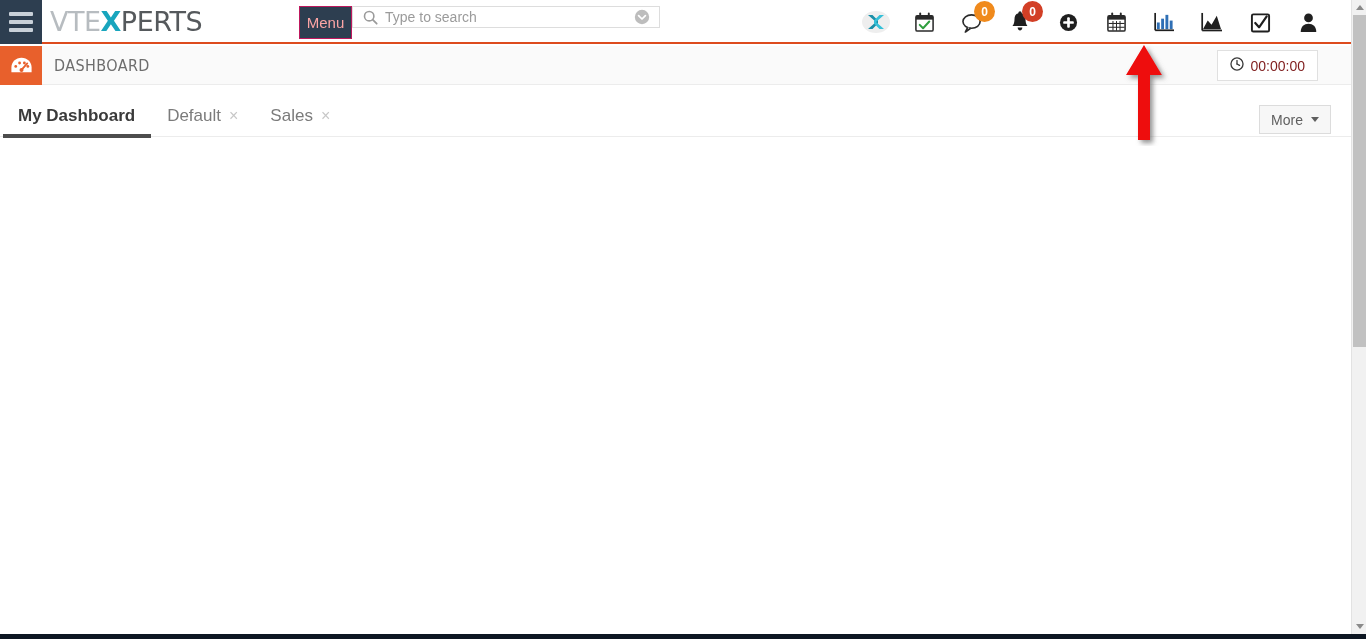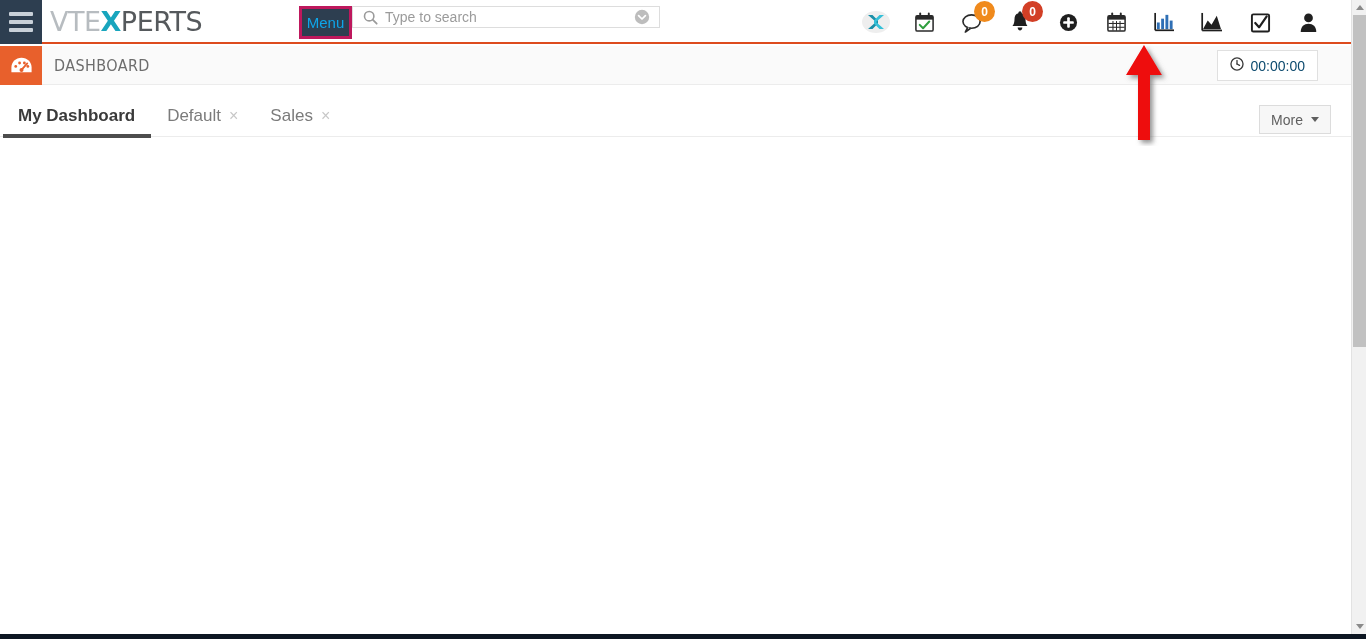--- a/index.html
+++ b/index.html
@@ -28,23 +28,23 @@
     position:absolute; left:50px; top:6px; height:32px;
     font-size:27px; letter-spacing:-0.5px; line-height:32px;
     font-family:"DejaVu Sans", sans-serif; font-weight:400; white-space:nowrap;
   }
   .logo .lt { color:#b7bcc0; }
   .logo .dk { color:#55595c; }
   .logo .xg { color:#18a5bd; font-weight:700; }
 
   .menu-btn {
     position:absolute; left:299px; top:6px; width:53px; height:33px;
-    background:#2d3e50; color:#0ea5e9; font-size:15px;
+    background:#2d3e50; color:#fca5a5; font-size:15px;
     display:flex; align-items:center; justify-content:center;
-    border:3px solid #be185d; cursor:pointer;
+    border:1px solid #be185d; cursor:pointer;
   }
   .search-wrap {
     position:absolute; left:352px; top:6px; width:308px; height:22px;
     background:#ffffff; border:1px solid #ddd;
     display:flex; align-items:center;
   }
   .search-ico { margin-left:10px; color:#9b9b9b; display:flex; }
   .search-input {
     flex:1; border:none; outline:none; height:29px;
     font-size:14px; color:#777; padding-left:7px;
@@ -82,21 +82,21 @@
   .crumb-title {
     position:absolute; left:54px; top:0; height:39px; line-height:39px;
     font-family:"DejaVu Sans Condensed","Liberation Sans", sans-serif;
     font-size:16px; letter-spacing:0.4px; color:#6d6d6d;
   }
   .timer {
     position:absolute; right:33px; top:4px; height:31px;
     border:1px solid #e0e0e0; background:#fff;
     display:flex; align-items:center; gap:7px; padding:0 12px; cursor:pointer;
   }
-  .timer-txt { color:#0c4a6e; font-size:14px; }
+  .timer-txt { color:#7f1d1d; font-size:14px; }
 
   
   .tabsrow { position:absolute; left:0; top:86px; width:1351px; height:56px; background:#fff; }
   .tabs { position:absolute; left:0; top:0; display:flex; align-items:flex-end; height:56px; }
   .tab {
     position:relative; display:flex; align-items:center; gap:8px;
     height:52px; padding:0 16px 0 16px; cursor:pointer;
     font-size:17px; color:#7b7b7b;
   }
   .tab.first { padding-left:18px; }

